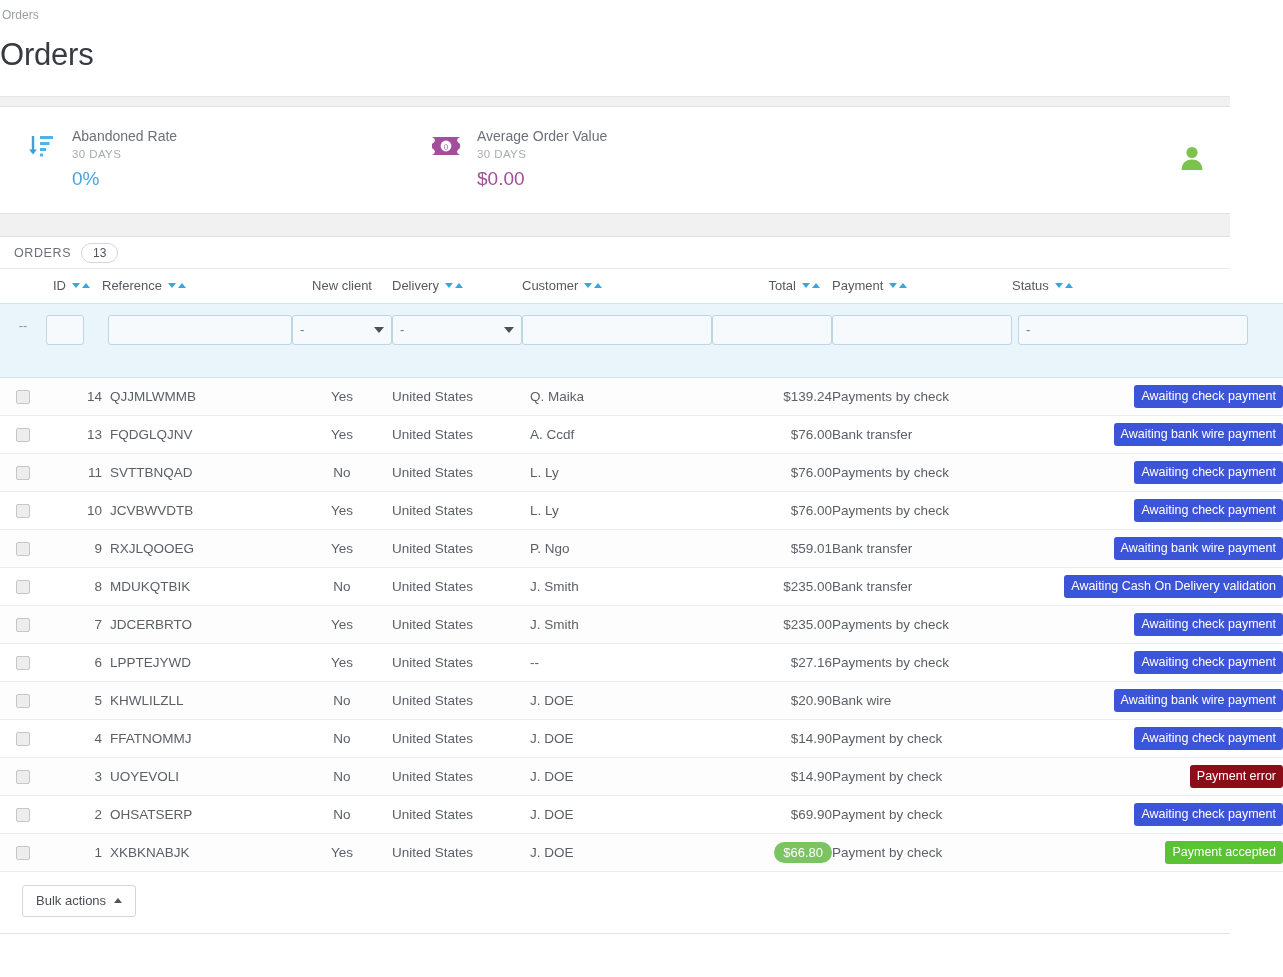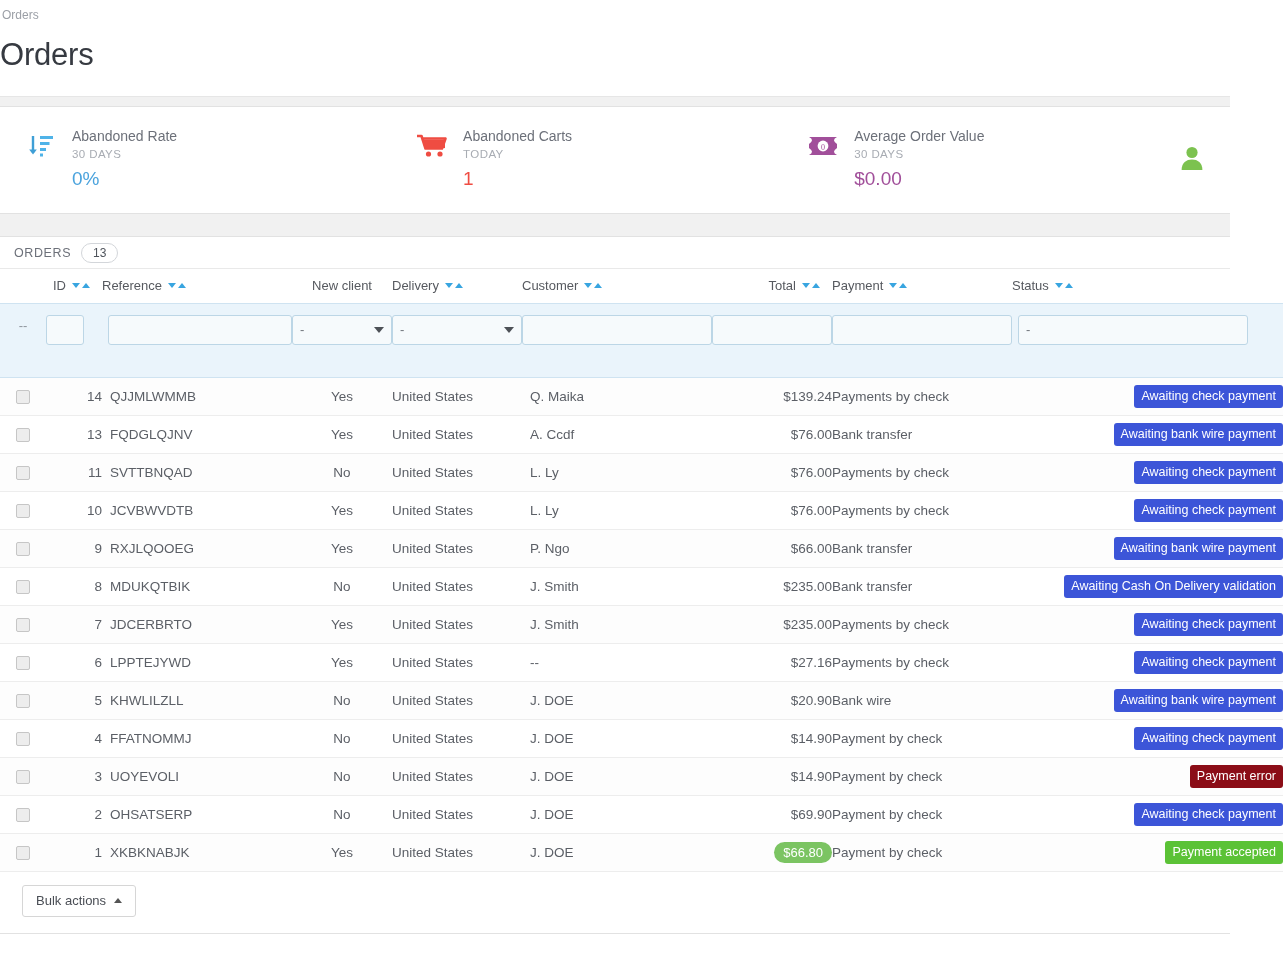--- a/index.html
+++ b/index.html
@@ -167,35 +167,20 @@
           <rect x="14" y="22.5" width="3" height="3" fill="#4fb3e8"></rect>
         </svg>
       </div>
       <div class="kpi-text">
         <span class="kpi-label">Abandoned Rate</span>
         <span class="kpi-sub">30 DAYS</span>
         <span class="kpi-value v-blue">0%</span>
       </div>
     </div>
 
-    <div class="kpi kpi-2">
-      <div class="kpi-icon">
-        <svg width="32" height="26" viewBox="0 0 32 26">
-          <path d="M1 3 L5.5 3 L9.5 15.5 L26 15.5 L29.5 5.5 L7 5.5" stroke="#ef4c42" stroke-width="2.6" fill="none" stroke-linejoin="round"></path>
-          <rect x="8" y="6.5" width="21" height="8.6" fill="#ef4c42"></rect>
-          <circle cx="12.5" cy="21" r="2.6" fill="#ef4c42"></circle>
-          <circle cx="24" cy="21" r="2.6" fill="#ef4c42"></circle>
-        </svg>
-      </div>
-      <div class="kpi-text">
-        <span class="kpi-label">Abandoned Carts</span>
-        <span class="kpi-sub">TODAY</span>
-        <span class="kpi-value v-red">1</span>
-      </div>
-    </div>
 
     <div class="kpi kpi-3">
       <div class="kpi-icon">
         <svg width="30" height="22" viewBox="0 0 30 22">
           <rect x="1" y="2" width="28" height="18" fill="#a14f9a"></rect>
           <path d="M1 2 q6 3 0 7 M29 2 q-6 3 0 7 M1 20 q6 -3 0 -7 M29 20 q-6 -3 0 -7" fill="#fff"></path>
           <circle cx="15" cy="11" r="5.4" fill="#fff"></circle>
           <text x="15" y="14.6" font-size="8" fill="#a14f9a" text-anchor="middle" font-family="Liberation Serif, serif">0</text>
         </svg>
       </div>
@@ -391,21 +376,21 @@
             <td>Payments by check</td>
             <td class="stat-cell"><span class="badge b-blue">Awaiting check payment</span></td>
           </tr>
           <tr class="row">
             <td class="t-c"><span class="chkbox"></span></td>
             <td class="t-r">9</td>
             <td style="padding-left: 8px;">RXJLQOOEG</td>
             <td class="t-c">Yes</td>
             <td>United States</td>
             <td style="padding-left: 8px;">P. Ngo</td>
-            <td class="t-r">$66.00</td>
+            <td class="t-r">$59.01</td>
             <td>Bank transfer</td>
             <td class="stat-cell"><span class="badge b-blue">Awaiting bank wire payment</span></td>
           </tr>
           <tr class="row">
             <td class="t-c"><span class="chkbox"></span></td>
             <td class="t-r">8</td>
             <td style="padding-left: 8px;">MDUKQTBIK</td>
             <td class="t-c">No</td>
             <td>United States</td>
             <td style="padding-left: 8px;">J. Smith</td>

